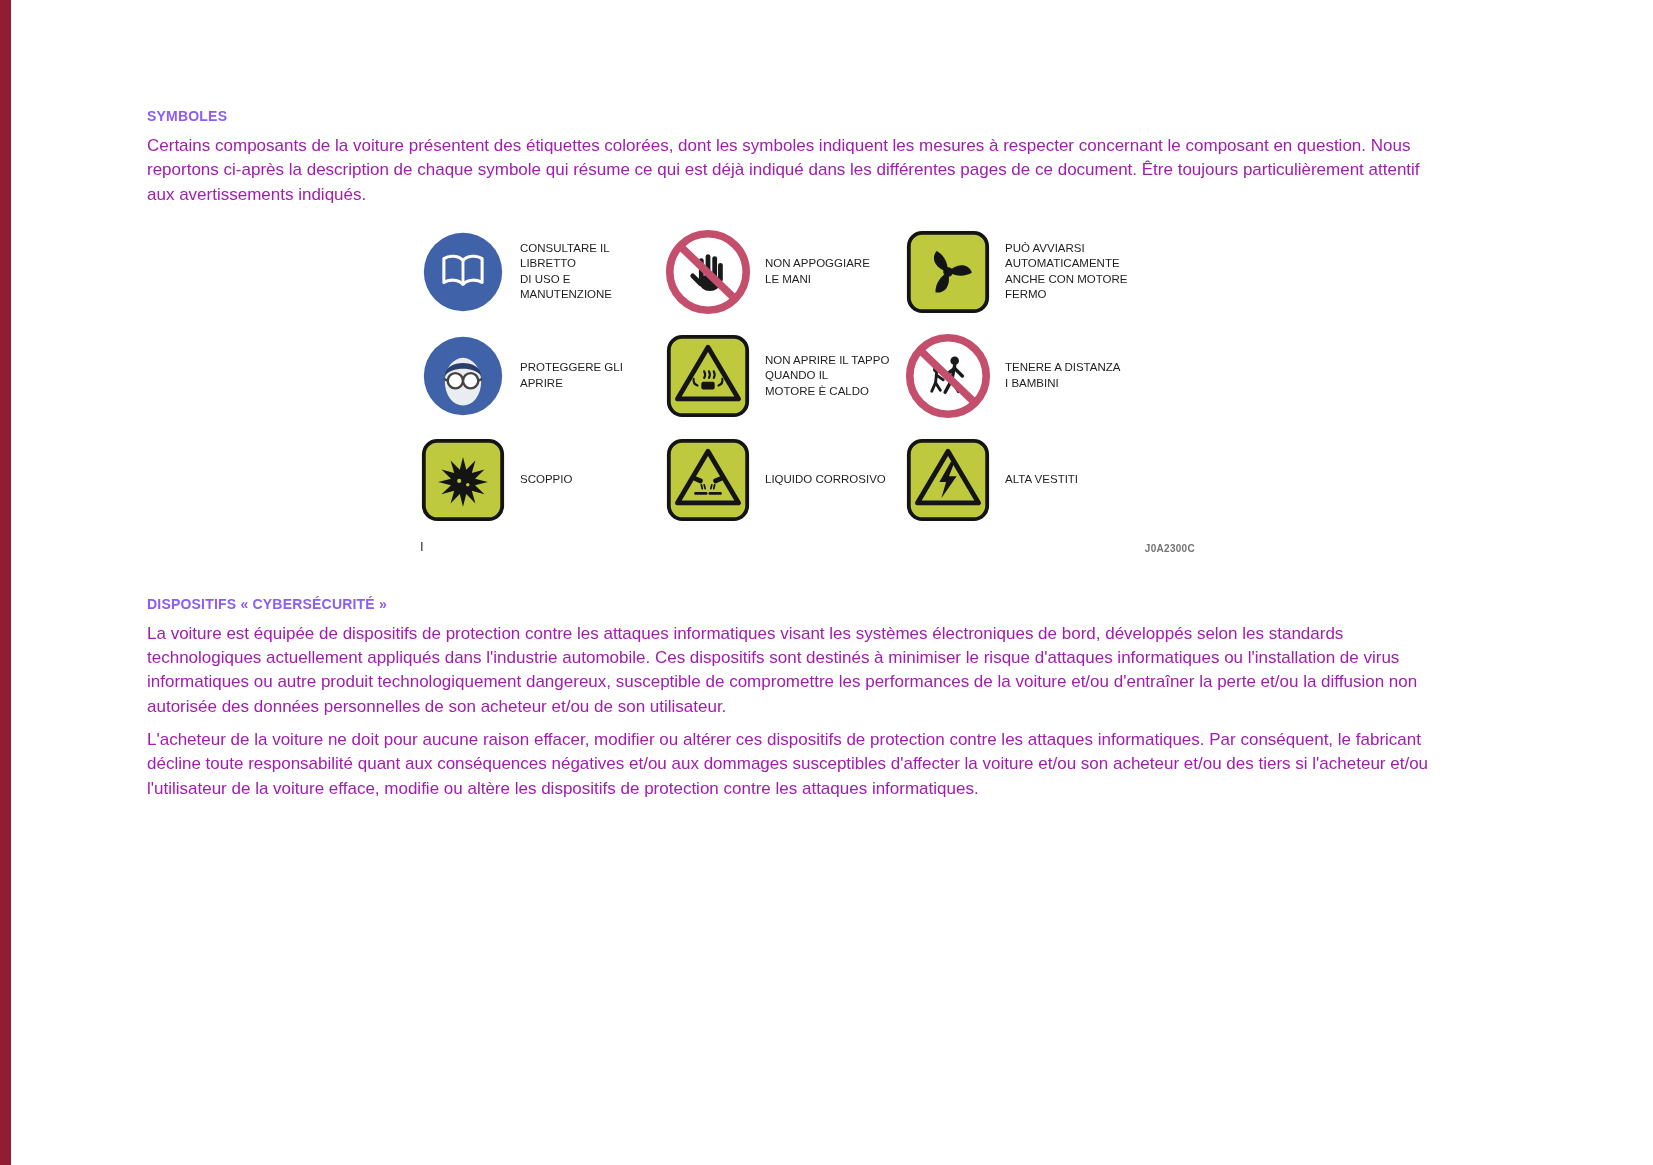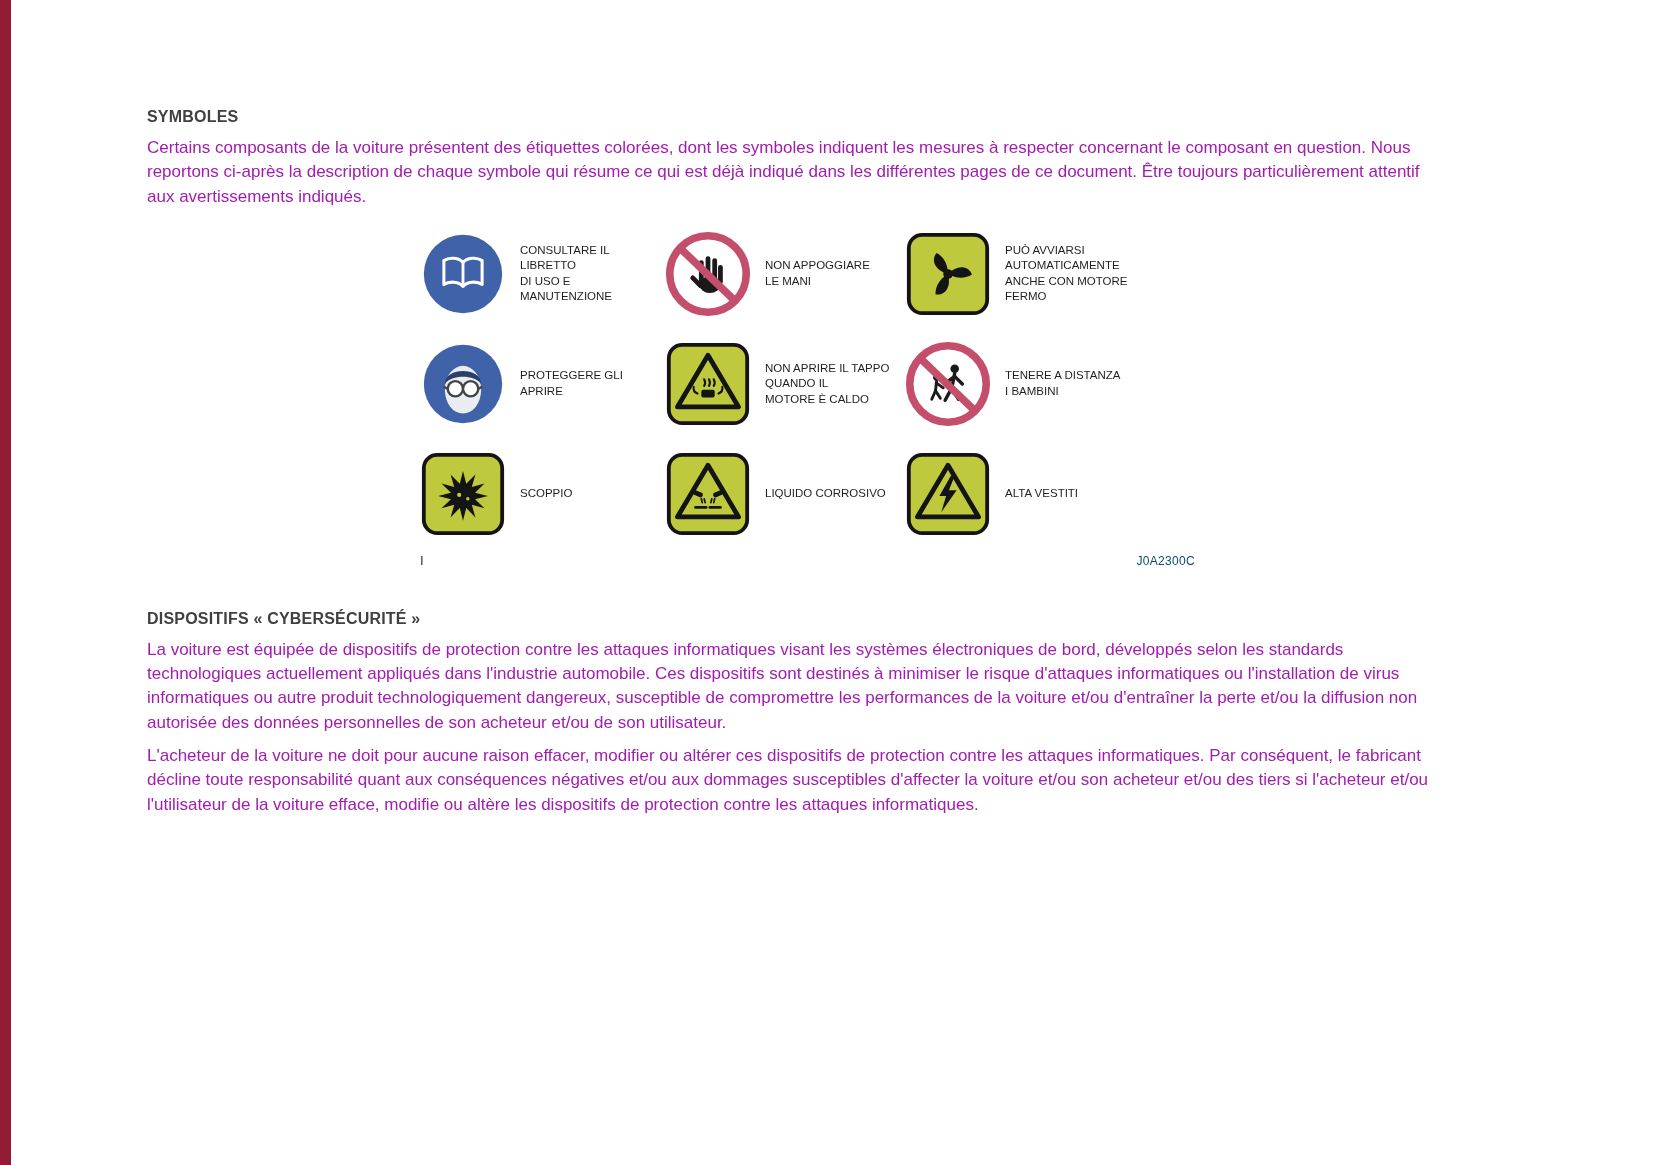--- a/index.html
+++ b/index.html
@@ -12,50 +12,50 @@
     overflow: hidden;
   }
   .side-bar {
     position: absolute; left: 0; top: 0; bottom: 0;
     width: 11px; background: #921c33;
   }
   .content {
     position: absolute; left: 147px; top: 108px; width: 1300px;
   }
   h1.section-title {
-    font-size: 16px; font-weight: bold; color: #404040;
+    font-size: 14px; font-weight: bold; color: #8b5cf6;
     letter-spacing: 0.2px; margin-bottom: 10px;
   }
   p.body-text {
     font-size: 17px; line-height: 1.43; color: #a21caf;
     margin-bottom: 9px;
   }
   
   .figure {
     margin: 22px 0 30px 273px;
     width: 775px;
   }
   .sym-grid {
     display: grid;
     grid-template-columns: 245px 240px 290px;
-    row-gap: 24px;
+    row-gap: 18px;
   }
   .cell { display: flex; align-items: center; }
   .ic { width: 86px; height: 86px; flex: 0 0 86px; }
   .lbl {
     margin-left: 14px;
     font-size: 11.5px; line-height: 1.35; color: #1f1f1f;
     white-space: pre-line;
   }
   .fig-footer {
     display: flex; justify-content: space-between; align-items: flex-end;
     margin-top: 16px;
   }
   .fig-mark { font-size: 13px; color: #333; }
-  .fig-code { font-size: 12px; font-weight: normal; color: #0c4a6e; letter-spacing: 0.3px; }
+  .fig-code { font-size: 10px; font-weight: bold; color: #737373; letter-spacing: 0.3px; }
   .section-gap { margin-top: 42px; }
 </style>
 </head>
 <body>
 
 <div class="side-bar"></div>
 
 <div class="content">
 
   <h1 class="section-title">SYMBOLES</h1>

